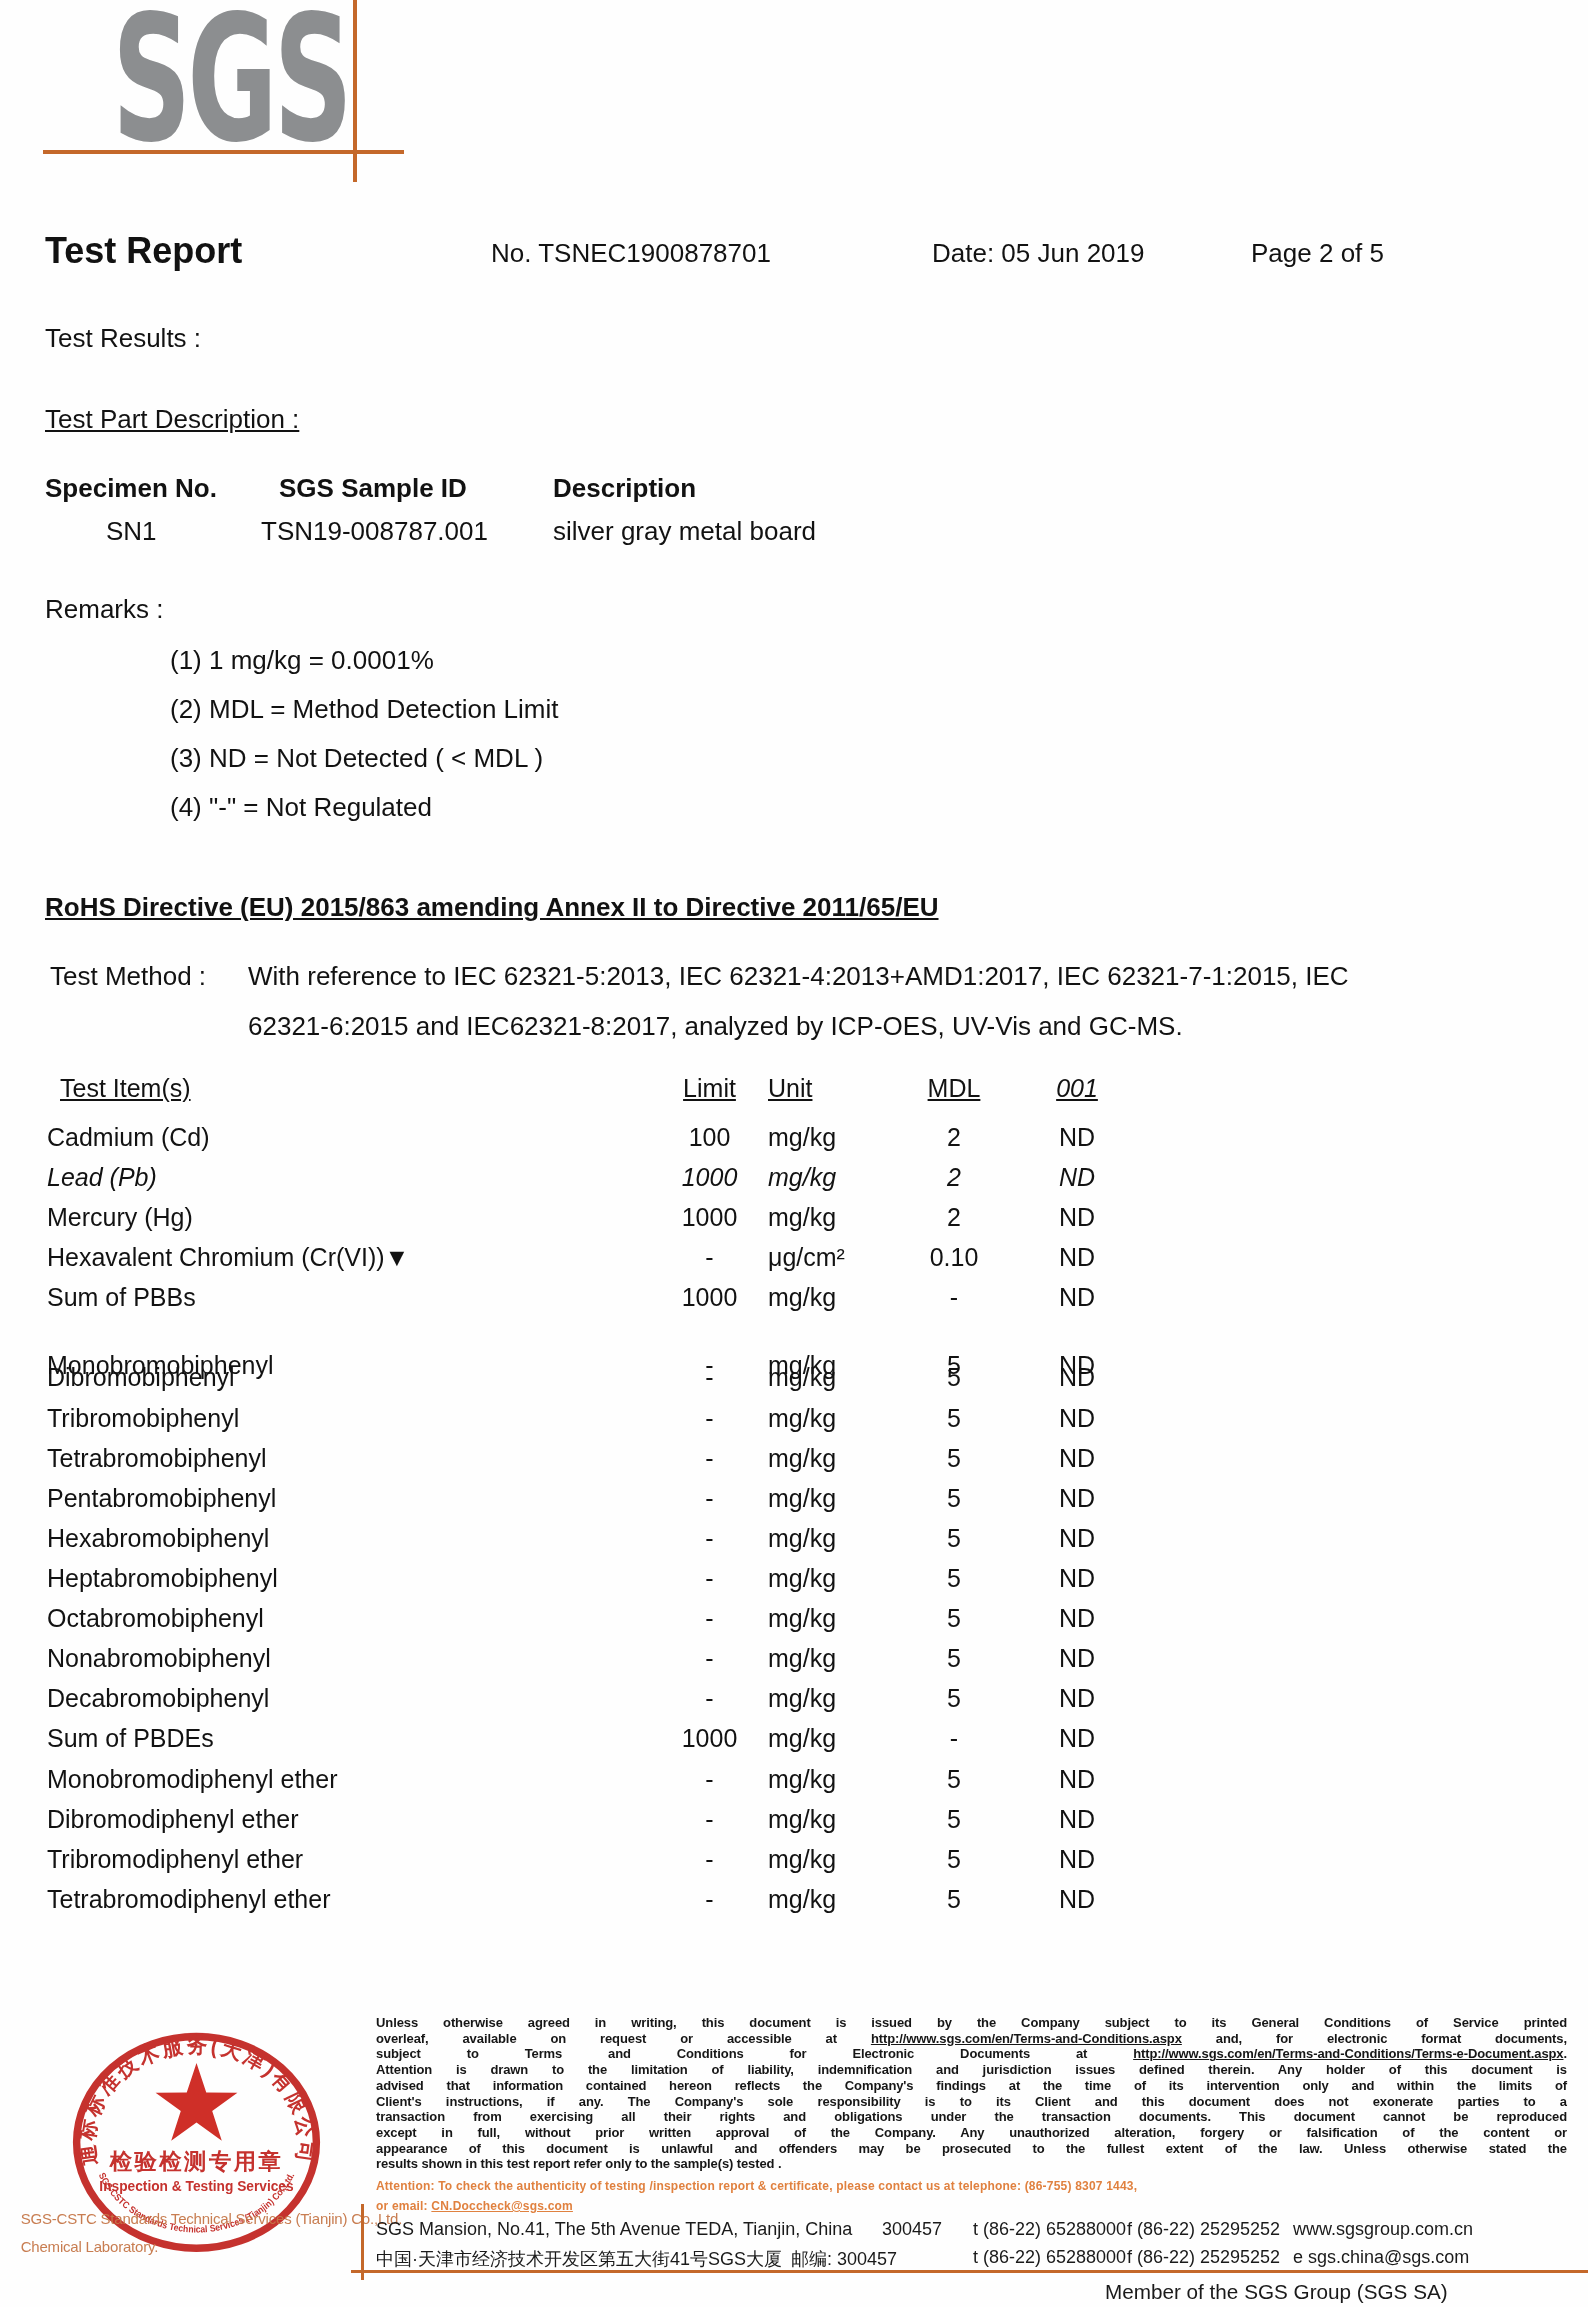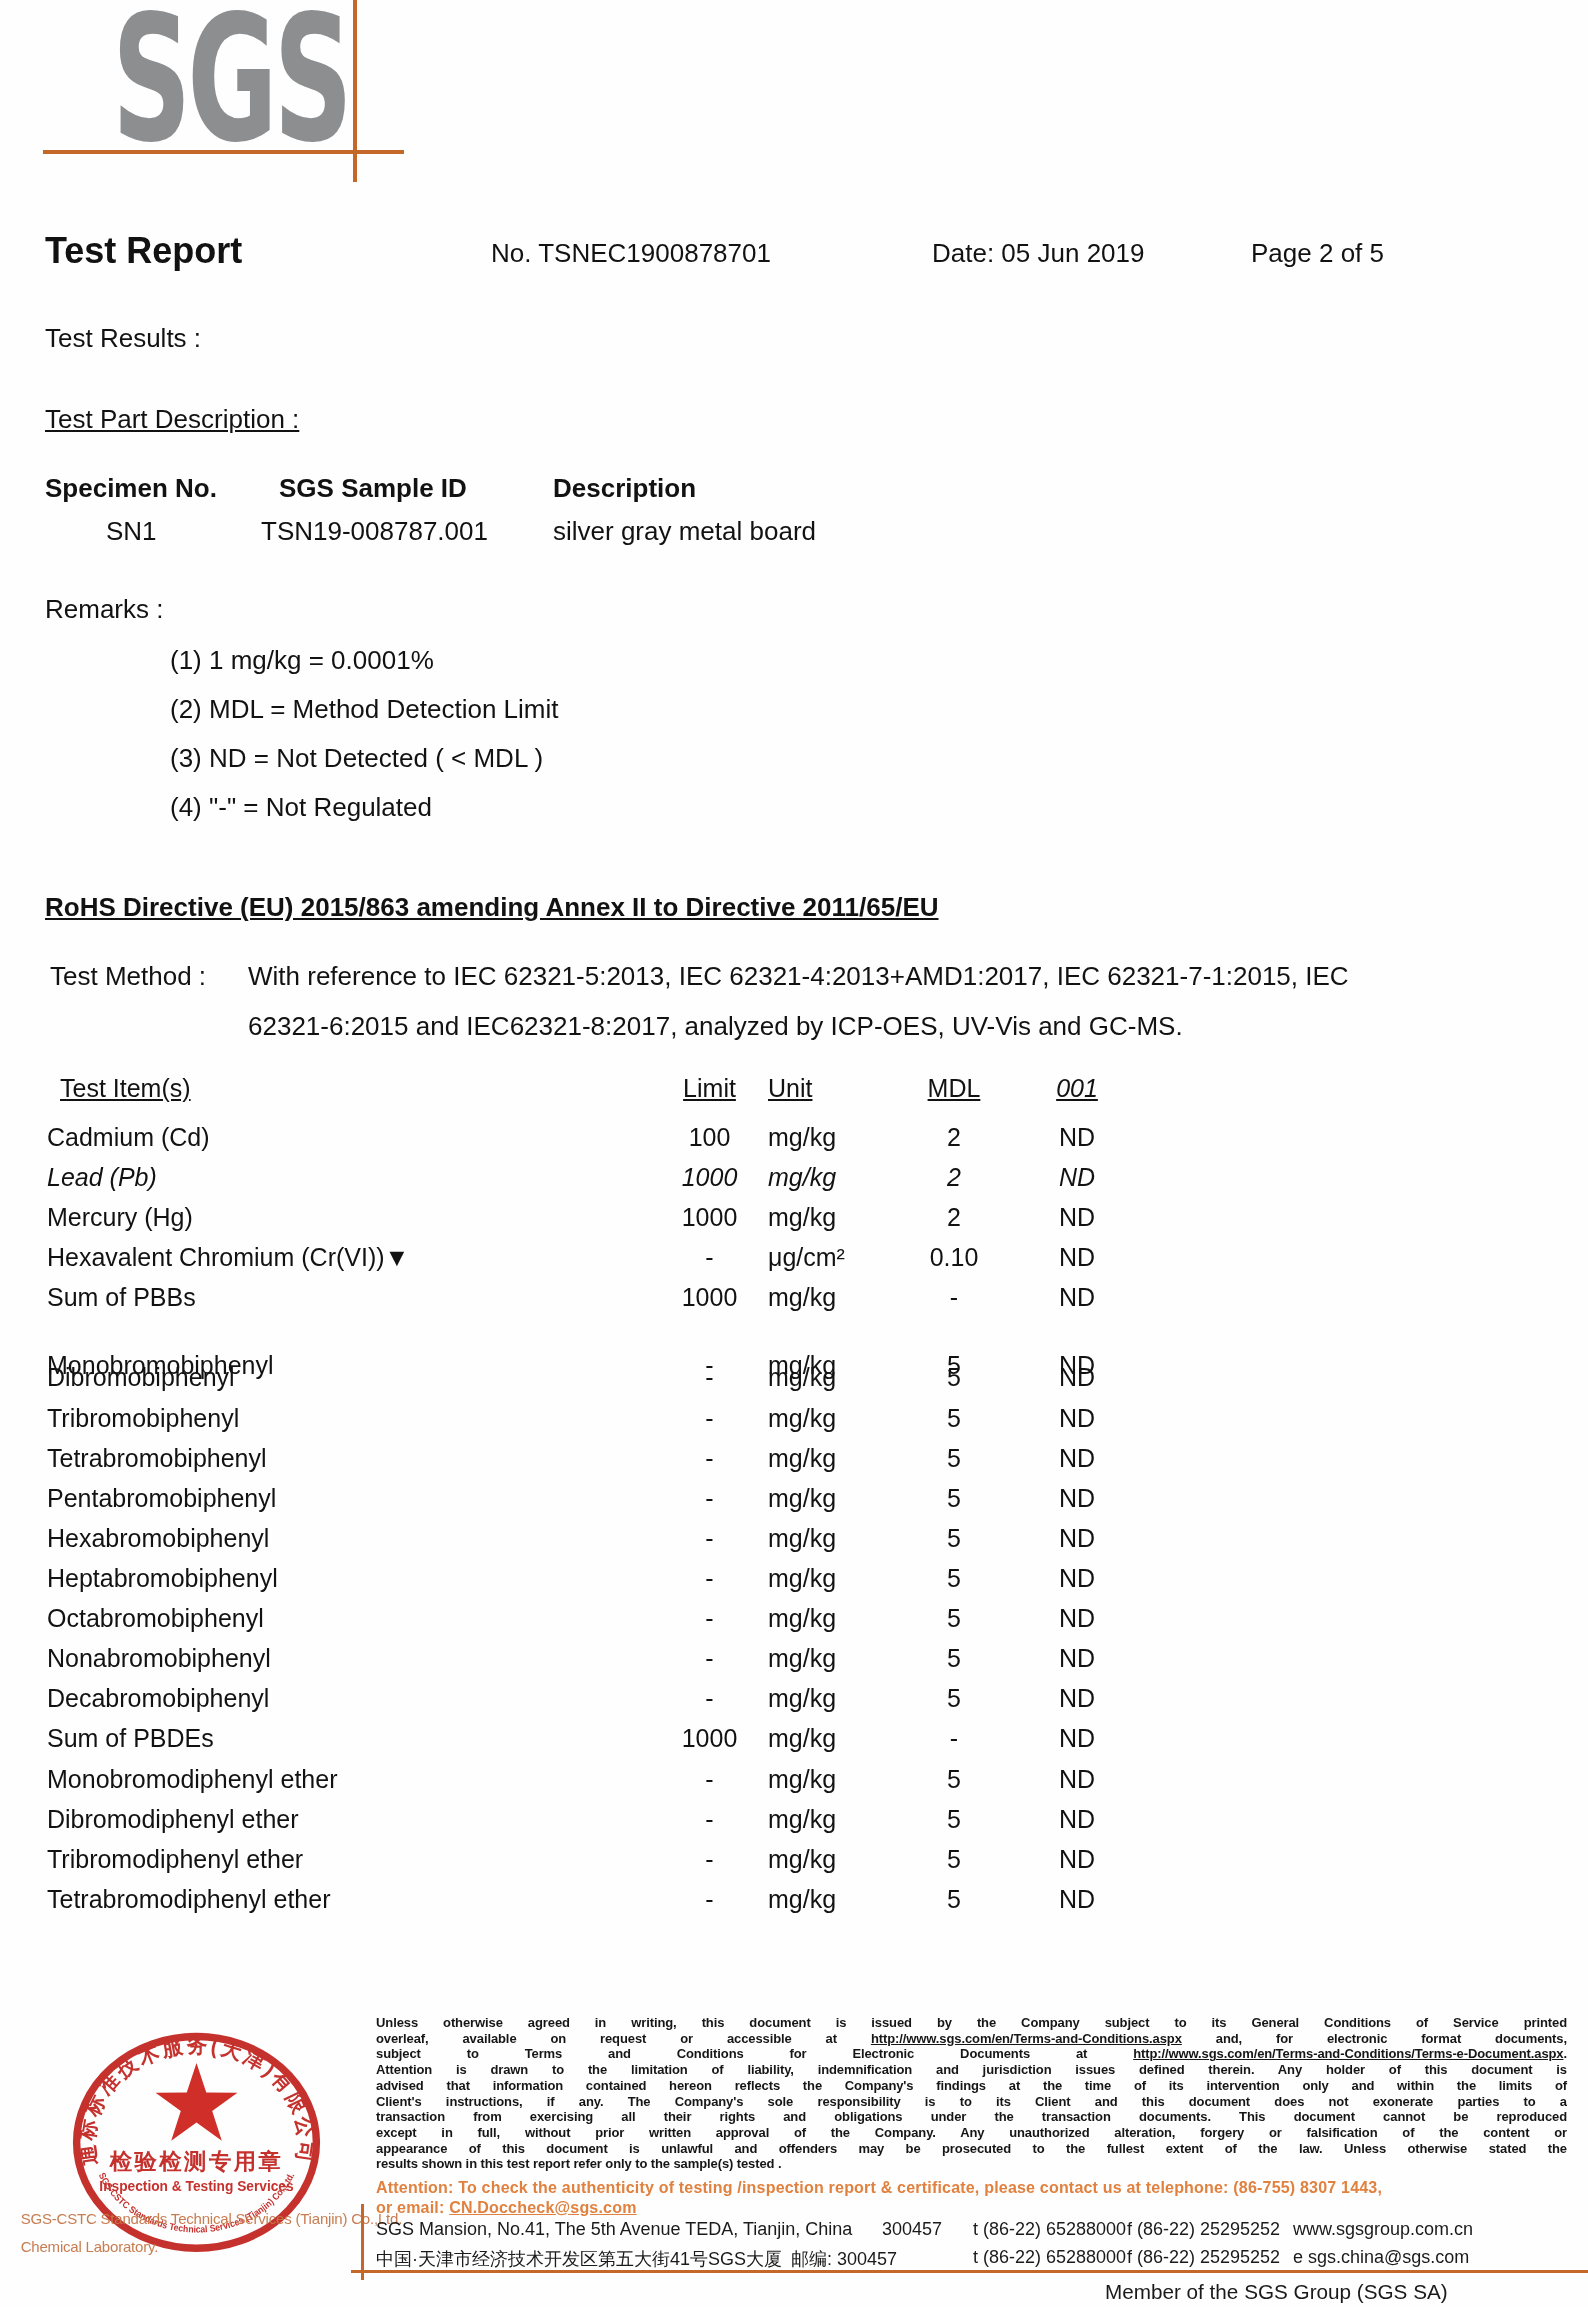--- a/index.html
+++ b/index.html
@@ -55,21 +55,21 @@
 
   .co-line { position:absolute; left:20.7px; font-size:15px; color:rgba(197,118,72,0.95); letter-spacing:-0.2px; }
 
   .legal { position:absolute; left:376px; top:2015px; width:1191px; color:#161616;
            font-size:13px; line-height:15.7px; font-weight:bold; letter-spacing:-0.1px; }
   .legal-line { text-align:justify; text-align-last:justify; }
   .legal-line.last { text-align-last:left; }
   .u { text-decoration:underline; }
 
   .attention { position:absolute; left:376px; width:1199px; color:#e0813f;
-               font-size:16px; font-weight:bold; letter-spacing:0.2px; }
+               font-size:12px; font-weight:bold; letter-spacing:0.2px; }
 
   .addr { position:absolute; font-size:18px; color:#1a1a1a; white-space:nowrap; }
   .footer-hline { position:absolute; left:351px; top:2270px; width:1237px; height:3.3px; background:#c4682a; }
   .footer-vline { position:absolute; left:361px; top:2204px; width:3.3px; height:76px; background:#c4682a; }
   .member { position:absolute; left:1105px; top:2280px; font-size:20.7px; color:#1a1a1a; }
 </style>
 </head>
 <body>
 
 <div class="page">

